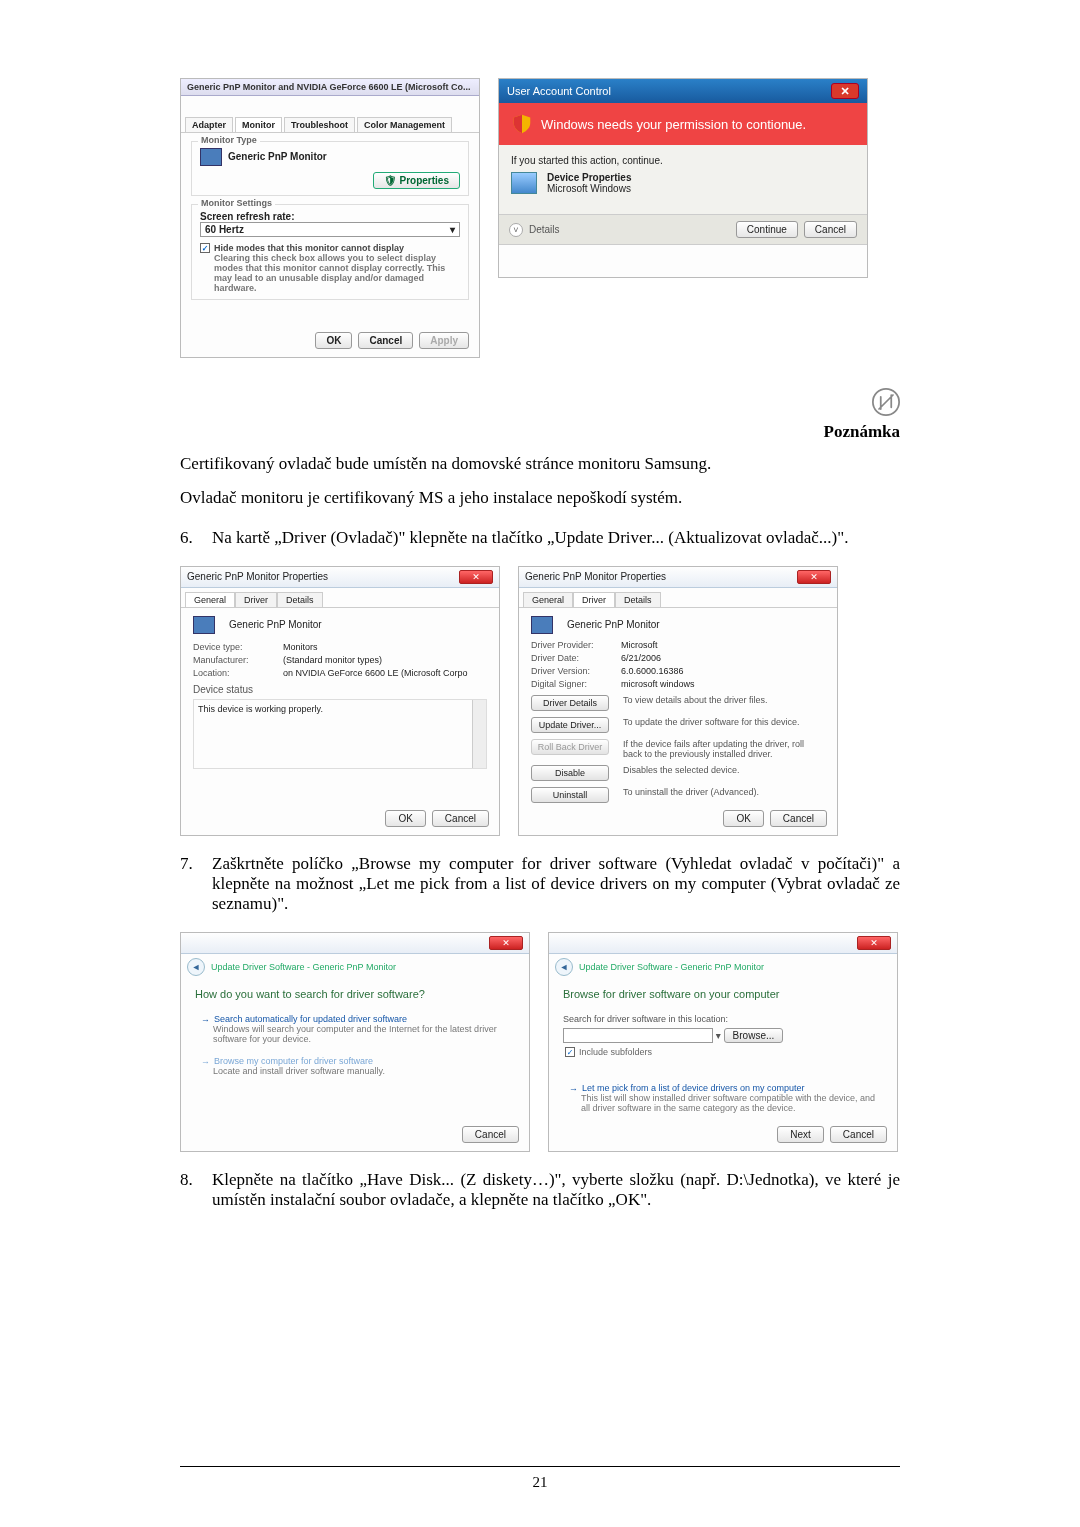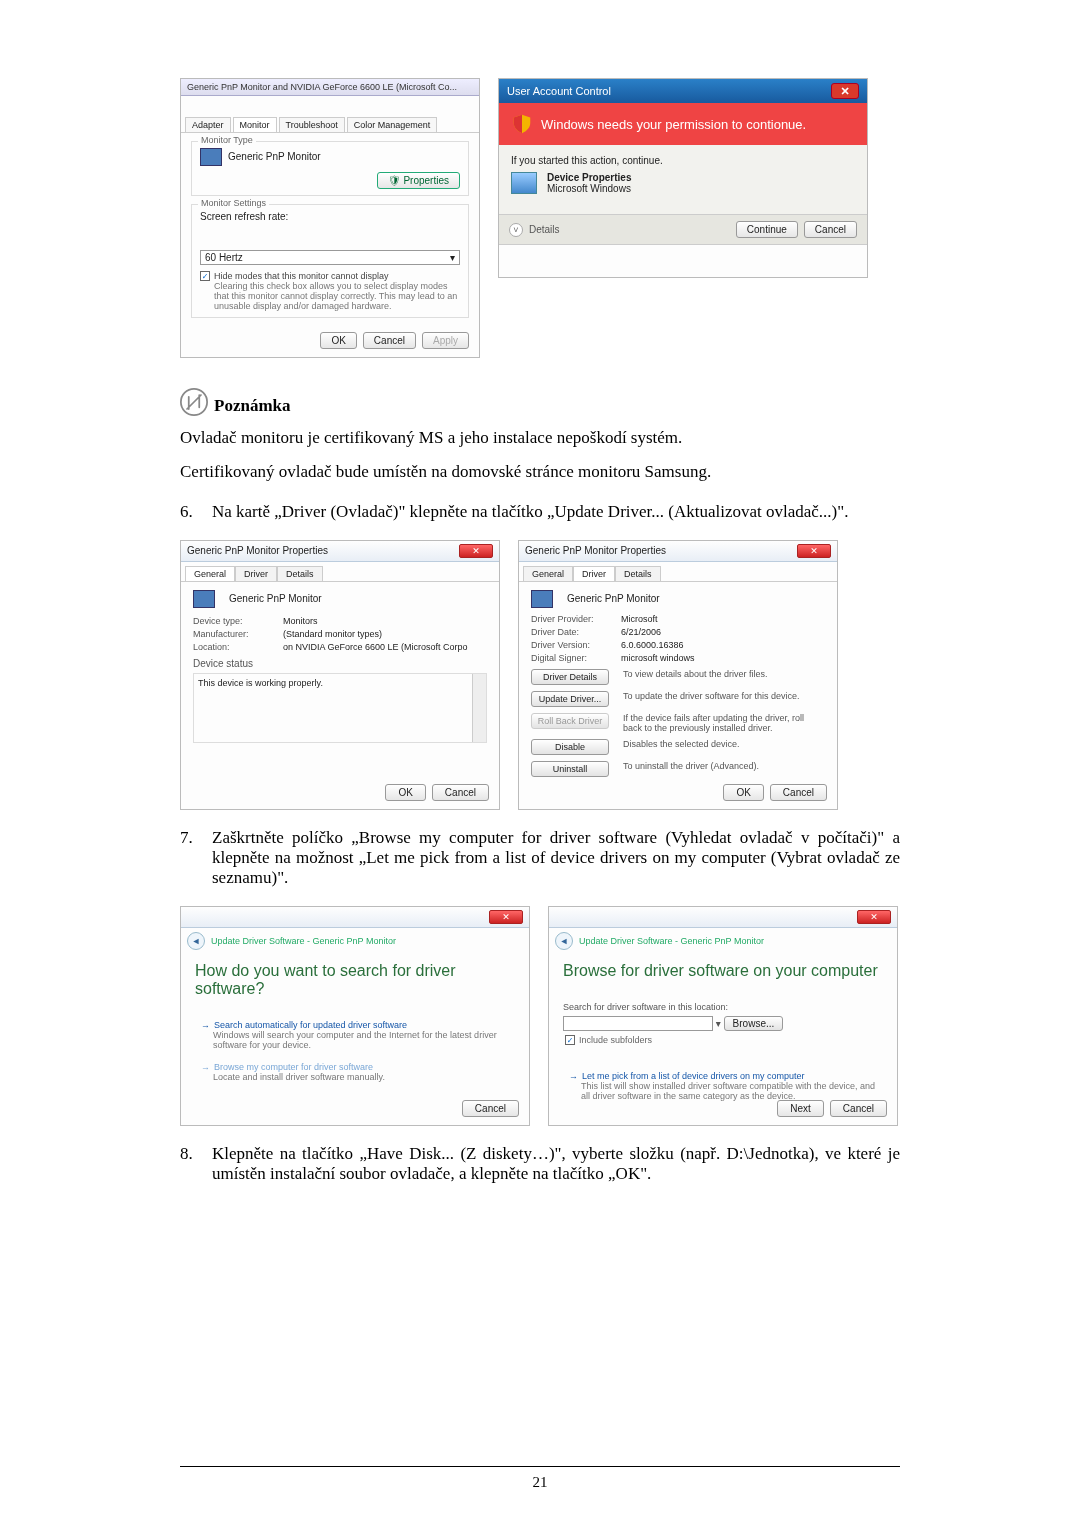--- a/index.html
+++ b/index.html
@@ -34,49 +34,50 @@
     text-align: justify;
     margin: 18px 0 10px 0;
   }
   .ol-num { width: 32px; flex:0 0 32px; }
   .ol-body { flex:1; }
   .note-row {
     display:flex;
     align-items:flex-end;
     gap:6px;
     margin: 30px 0 10px 0;
+    flex-direction: column;
   }
   .note-label { font-weight:bold; font-size:17px; }
   .note-icon-svg { width:28px; height:28px; }
 
   
   .shot-row { display:flex; gap:18px; margin: 18px 0 10px 0; justify-content:flex-start; }
   .shot {
     background:#fdfdfd;
     border:1px solid #bbb;
     font-family: Tahoma, Verdana, sans-serif;
     font-size:10px;
     color:#222;
     box-sizing:border-box;
   }
   .shot * { box-sizing:border-box; }
 
   
-  .s1 { width:300px; height:280px; position:relative; }
+  .s1 { width:300px; height:280px; position:relative;font-weight:bold; }
   .s1-titlebar { background:linear-gradient(#eef,#dde); padding:3px 6px; border-bottom:1px solid #aac; font-size:9px; color:#333;}
   .s1-tabs { display:flex; gap:2px; padding:21px 4px 0 4px; border-bottom:1px solid #ccc;}
   .s1-tab { padding:2px 6px; border:1px solid #ccc; border-bottom:none; background:#f7f7f7; font-size:9px;}
   .s1-tab.active{ background:#fff;}
   .s1-body{ padding:8px 10px;}
   .s1-group{ border:1px solid #ddd; padding:6px 8px; margin-bottom:8px; position:relative;}
   .s1-group-label{ position:absolute; top:-7px; left:6px; background:#fdfdfd; padding:0 3px; color:#666; font-size:9px;}
   .s1-mon-icon{ width:22px; height:18px; background:#4a7dbb; border:1px solid #336; display:inline-block; vertical-align:middle; margin-right:6px;}
   .s1-btn{ display:inline-block; border:1px solid #999; background:linear-gradient(#fff,#e6e6e6); padding:2px 10px; font-size:10px; border-radius:3px;}
   .s1-btn.green{ border-color:#2a7; color:#063;}
-  .s1-dd{ border:1px solid #999; padding:1px 4px; background:#fff; display:flex; justify-content:space-between; align-items:center;margin-top:28px;}
+  .s1-dd{ border:1px solid #999; padding:1px 4px; background:#fff; display:flex; justify-content:space-between; align-items:center;}
   .s1-chk{ display:flex; gap:4px; align-items:flex-start; margin-top:6px; font-size:9px; color:#444;}
   .s1-chkbox{ width:10px; height:10px; border:1px solid #666; background:#fff; display:inline-flex; align-items:center; justify-content:center; font-size:8px; color:#06c; flex:0 0 10px;}
   .s1-foot{ position:absolute; bottom:8px; right:10px; display:flex; gap:6px;}
 
   
   .s2 { width:370px; height:200px; }
   .s2-titlebar{ background:linear-gradient(#2a80c8,#185a9e); color:#fff; padding:4px 8px; display:flex; justify-content:space-between; align-items:center; font-size:11px;}
   .s2-x{ width:28px; height:16px; background:#d9392b; border:1px solid #a02; border-radius:3px; display:flex; align-items:center; justify-content:center; color:#fff; font-weight:bold;}
   .s2-blue{ background:#ef4444; color:#fff; padding:10px 12px; display:flex; gap:8px; align-items:center;}
   .s2-shield{ width:22px; height:22px; }
@@ -106,21 +107,21 @@
   .s4-btn{ width:78px; text-align:center; border:1px solid #999; background:linear-gradient(#fff,#e3e3e3); padding:2px 4px; border-radius:3px; font-size:9px;}
   .s4-btn.dis{ color:#999; border-color:#ccc;}
   .s4-desc{ flex:1; color:#555;}
 
   
   .s5 { width:350px; height:220px; position:relative;}
   .s5-titlebar{ background:linear-gradient(#fefefe,#e8eef6); padding:3px 6px; display:flex; justify-content:space-between; align-items:center; border-bottom:1px solid #bcd;}
   .s5-nav{ display:flex; align-items:center; gap:6px; padding:4px 6px; color:#2a6; font-size:9px;}
   .s5-back{ width:18px; height:18px; border:1px solid #9bc; border-radius:9px; display:flex; align-items:center; justify-content:center; color:#369; background:#eef5fb;}
   .s5-body{ padding:8px 14px;}
-  .s5-h{ color:#2a6f3b; font-size:16px; margin-bottom:22px;}
+  .s5-h{ color:#2a6f3b; font-size:11px; margin-bottom:14px;}
   .s5-opt{ margin:10px 0 12px 6px; font-size:9px;}
   .s5-opt-h{ color:#1556a8; display:flex; gap:4px; align-items:flex-start;}
   .s5-opt-d{ color:#777; margin-left:12px;}
   .s5-arrow{ color:#1556a8;}
   .s5-foot{ position:absolute; bottom:8px; right:10px; display:flex; gap:6px;}
   .s6-path{ border:1px solid #999; background:#fff; padding:1px 4px; display:inline-block; width:150px; color:#1556a8;}
   .s6-browse{ border:1px solid #999; background:linear-gradient(#fff,#e3e3e3); padding:1px 8px; border-radius:3px; display:inline-block;}
   .s6-sub{ color:#666; font-size:9px; margin:4px 0 0 2px;}
 
   .footer-line{ position:absolute; left:180px; right:180px; bottom:60px; border-top:1px solid #000;}
@@ -208,22 +209,22 @@
     </div>
   </div>
 
   <div class="note-row">
     <svg class="note-icon-svg" viewBox="0 0 32 32">
       <circle cx="16" cy="16" r="15" fill="none" stroke="#888" stroke-width="2"></circle>
       <path d="M8 24 L24 8 M10 10 L10 24 M22 8 L22 22" stroke="#888" stroke-width="2" fill="none" stroke-linecap="round"></path>
     </svg>
     <span class="note-label">Poznámka</span>
   </div>
+  <p class="body-text">Certifikovaný ovladač bude umístěn na domovské stránce monitoru Samsung.</p>
   <p class="body-text">Ovladač monitoru je certifikovaný MS a jeho instalace nepoškodí systém.</p>
-  <p class="body-text">Certifikovaný ovladač bude umístěn na domovské stránce monitoru Samsung.</p>
 
   <div class="ol-item">
     <div class="ol-num">6.</div>
     <div class="ol-body">Na kartě „Driver (Ovladač)" klepněte na tlačítko „Update Driver... (Aktualizovat ovladač...)".</div>
   </div>
 
   <div class="shot-row">
 
     <div class="shot s3">
       <div class="s3-titlebar">

